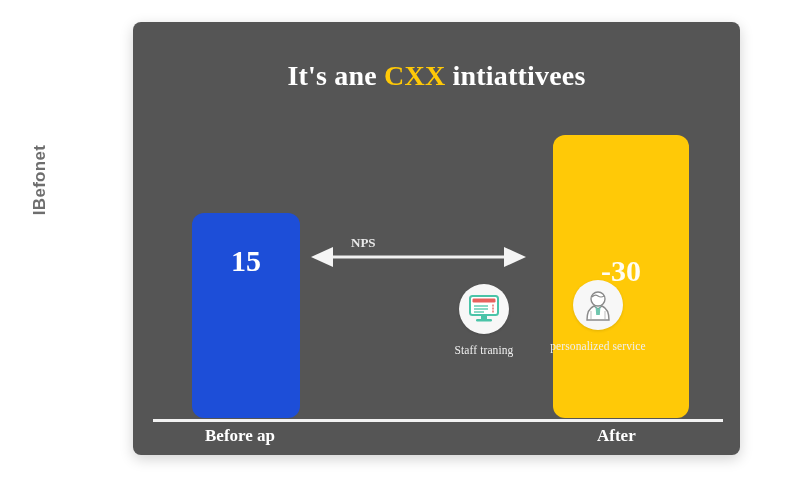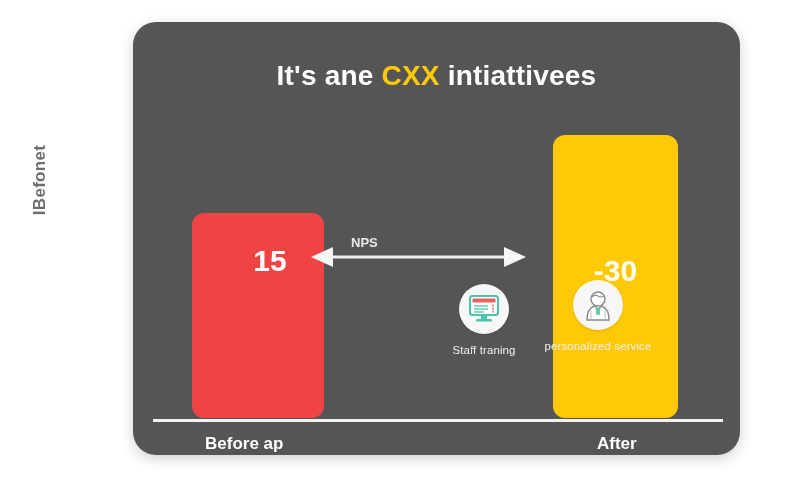--- a/index.html
+++ b/index.html
@@ -41,23 +41,24 @@
   }
 
   
   #panel {
     position: absolute;
     left: 133px;
     top: 22px;
     width: 607px;
     height: 433px;
     background: #555555;
-    border-radius: 23px;
+    border-radius: 8px;
     box-shadow: 0 4px 14px rgba(0,0,0,0.18);
     overflow: hidden;
+    font-family: Liberation Serif, serif;
   }
 
   #chart-title {
     position: absolute;
     left: 0;
     top: 38px;
     width: 607px;
     text-align: center;
     color: #ffffff;
     font-size: 28px;
@@ -82,31 +83,30 @@
     font-size: 30px;
     font-weight: bold;
     line-height: 1;
   }
 
   #bar-before {
     left: 59px;
     top: 191px;
     width: 108px;
     height: 205px;
-    background: #ef4444;
-    padding-left: 24px;
+    background: #1d4ed8;
   }
   #bar-before .bar-value {
     margin-top: -110px;
   }
 
   #bar-after {
     left: 420px;
     top: 113px;
-    width: 125px;
+    width: 136px;
     height: 283px;
     background: #FFC907;
   }
   #bar-after .bar-value {
     margin-top: -12px;
     color: #fffdf4;
   }
 
   
   #baseline {
@@ -118,21 +118,20 @@
     background: #f2f2f2;
   }
 
   .cat-label {
     position: absolute;
     top: 404px;
     color: #ffffff;
     font-size: 17px;
     font-weight: bold;
     white-space: nowrap;
-    margin-top: 8px;
   }
   #cat-before { left: 72px; }
   #cat-after  { left: 464px; }
 
   
   #nps-arrow {
     position: absolute;
     left: 178px;
     top: 222px;
     width: 215px;

